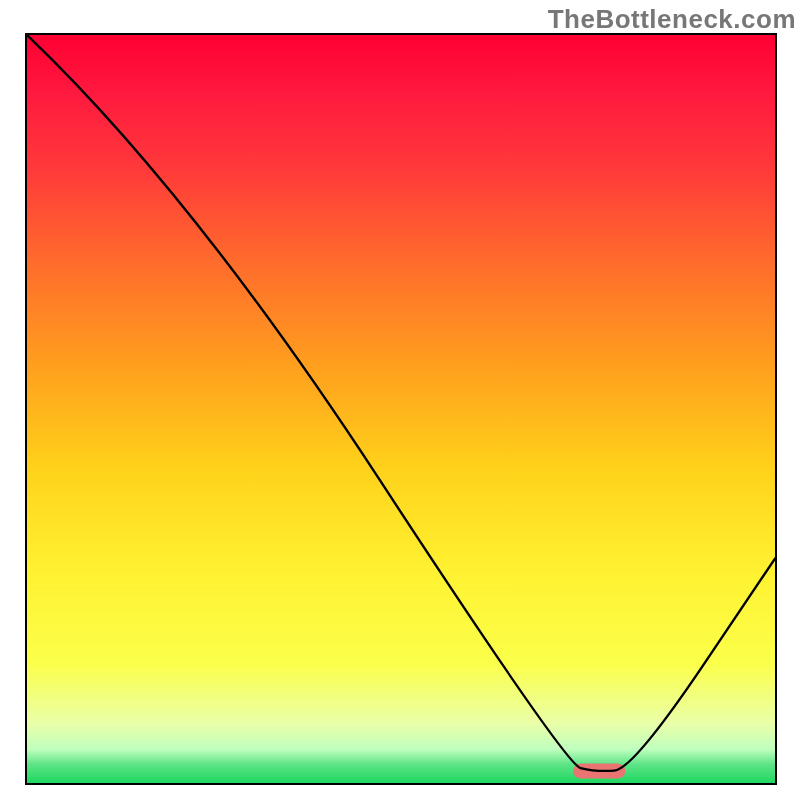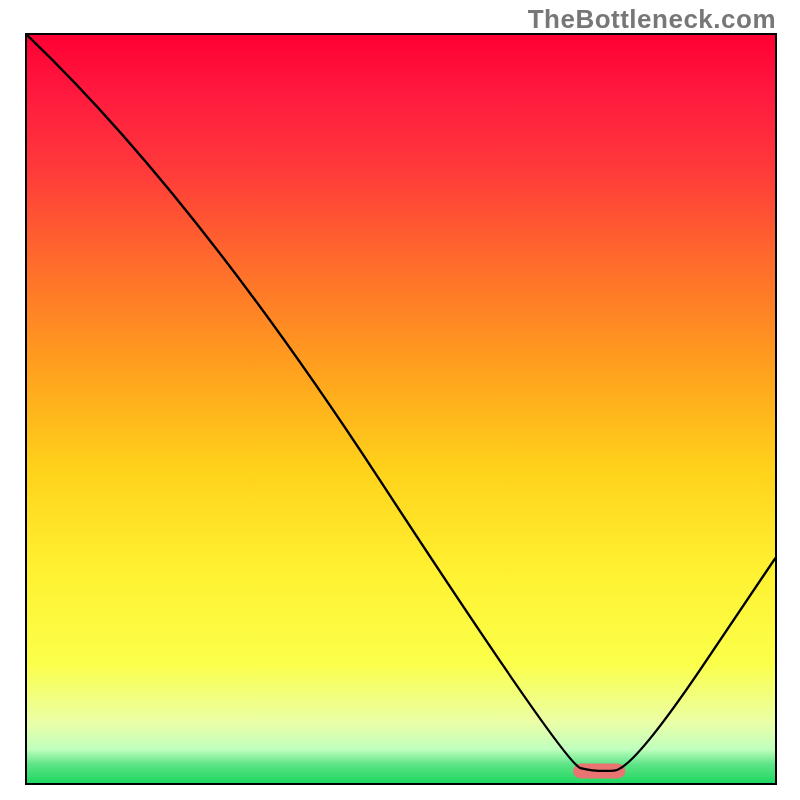--- a/index.html
+++ b/index.html
@@ -11,21 +11,21 @@
     font-family: Arial, Helvetica, sans-serif;
   }
   .container {
     position: relative;
     width: 800px;
     height: 800px;
   }
   .watermark {
     position: absolute;
     top: 4px;
-    right: 24px;
+    right: 4px;
     font-size: 26px;
     font-weight: bold;
     color: #777;
     letter-spacing: 0.5px;
     z-index: 10;
     user-select: none;
   }
   .plot-frame {
     position: absolute;
     left: 25px;

